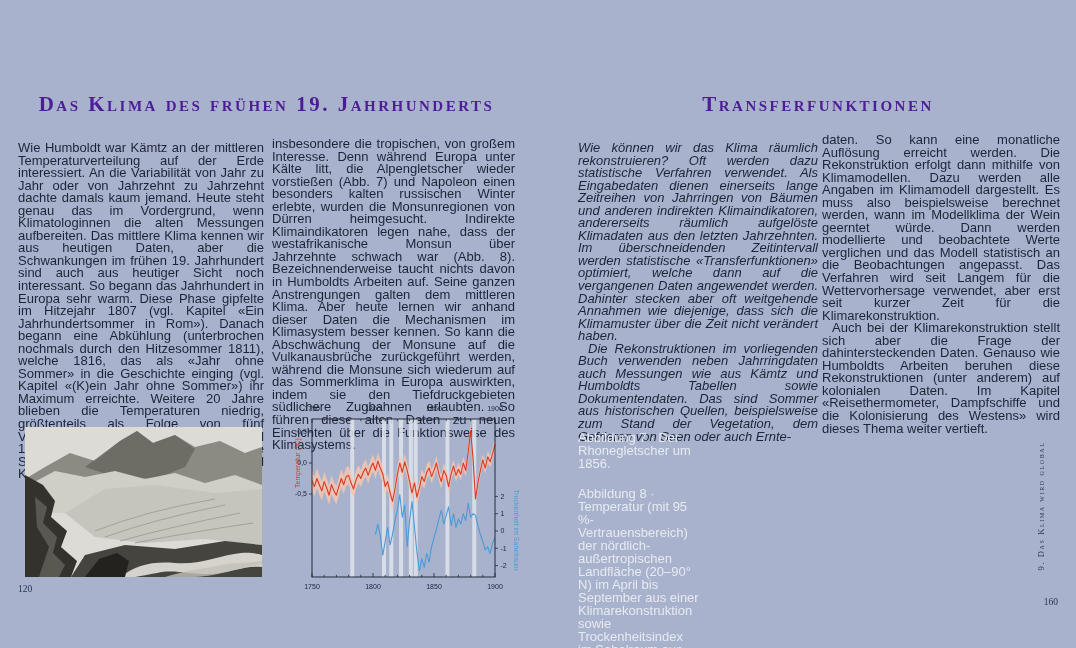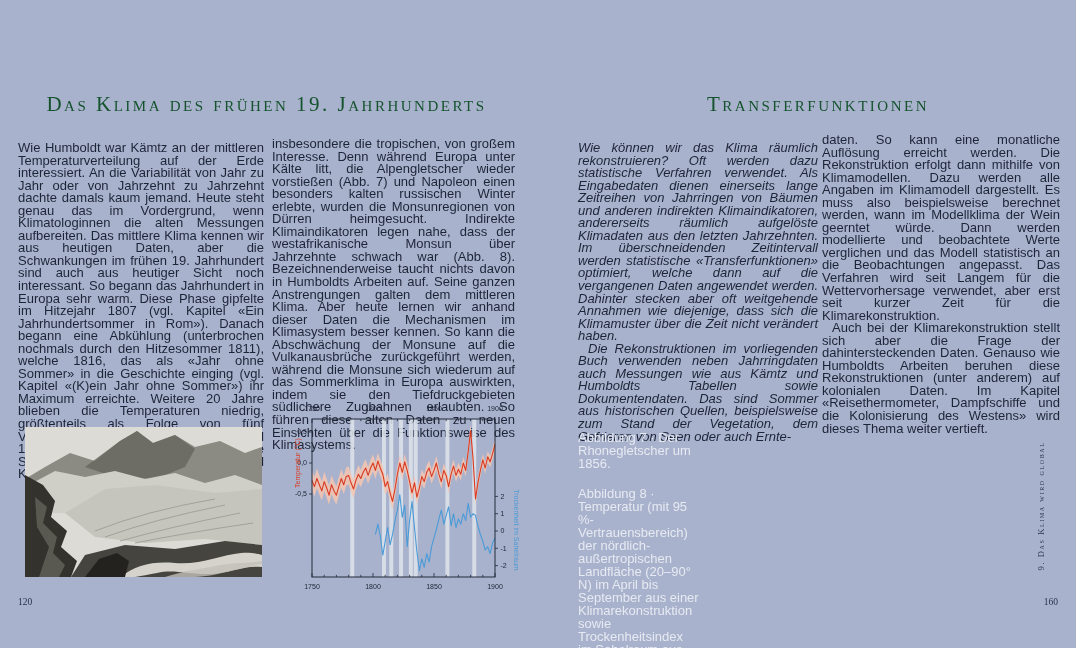--- a/index.html
+++ b/index.html
@@ -7,24 +7,24 @@
   body {
     position:relative;
     background:#a9b2cc;
     font-family:"Liberation Sans", sans-serif;
     color:#1d2438;
   }
   .abs { position:absolute; }
   .page-title {
     font-family:"Liberation Serif", serif;
     font-variant:small-caps;
-    font-weight:400;
+    font-weight:700;
     font-size:21px;
     letter-spacing:2.5px;
-    color:#14532d;
+    color:#4c1d95;
     text-align:center;
   }
   .body-col {
     font-size:13px;
     line-height:12.55px;
     text-align:justify;
     hyphens:auto;
     color:#1d2438;
   }
   .body-col p + p { text-indent:10px; }
@@ -156,21 +156,21 @@
       <text x="206.5" y="137.4" text-anchor="start" font-size="7" fill="#1d2438" font-family="Liberation Sans, sans-serif">0</text>
       <line x1="201" y1="152.3" x2="204" y2="152.3" stroke="#222a3a" stroke-width="0.8"></line>
       <text x="206.5" y="154.70000000000002" text-anchor="start" font-size="7" fill="#1d2438" font-family="Liberation Sans, sans-serif">-1</text>
       <line x1="201" y1="169.6" x2="204" y2="169.6" stroke="#222a3a" stroke-width="0.8"></line>
       <text x="206.5" y="172" text-anchor="start" font-size="7" fill="#1d2438" font-family="Liberation Sans, sans-serif">-2</text>
       <text x="6" y="67" text-anchor="middle" font-size="7" fill="#d93a22" transform="rotate(-90 6 67)" font-family="Liberation Sans, sans-serif">Temperatur (°C)</text>
       <text x="220" y="134" text-anchor="middle" font-size="7" fill="#4a9bd8" transform="rotate(90 220 134)" font-family="Liberation Sans, sans-serif">Trockenheit im Sahelraum</text>
     </svg>
 </div>
 
-<div class="abs pagenum" style="left:18px; top:597px;">120</div>
+<div class="abs pagenum" style="left:18px; top:584px;">120</div>
 
 <div class="abs page-title" style="left:578px; top:92px; width:480px;">Transferfunktionen</div>
 
 <div class="abs body-col" style="left:578px; top:142px; width:240px;font-style:italic;">
   <p>Wie können wir das Klima räumlich rekonstruieren? Oft werden dazu statistische Verfahren verwendet. Als Eingabedaten dienen einerseits lange Zeitreihen von Jahrringen von Bäumen und anderen indirekten Klimaindikatoren, andererseits räumlich aufgelöste Klimadaten aus den letzten Jahrzehnten. Im überschneidenden Zeitintervall werden statistische «Transferfunktionen» optimiert, welche dann auf die vergangenen Daten angewendet werden. Dahinter stecken aber oft weitgehende Annahmen wie diejenige, dass sich die Klimamuster über die Zeit nicht verändert haben.</p>
   <p>Die Rekonstruktionen im vorliegenden Buch verwenden neben Jahrringdaten auch Messungen wie aus Kämtz und Humboldts Tabellen sowie Dokumentendaten. Das sind Sommer aus historischen Quellen, beispielsweise zum Stand der Vegetation, dem Gefrieren von Seen oder auch Ernte-</p>
 </div>
 
 <div class="abs body-col" style="left:822px; top:134px; width:238px;">
   <p>daten. So kann eine monatliche Auflösung erreicht werden. Die Rekonstruktion erfolgt dann mithilfe von Klimamodellen. Dazu werden alle Angaben im Klimamodell dargestellt. Es muss also beispielsweise berechnet werden, wann im Modellklima der Wein geerntet würde. Dann werden modellierte und beobachtete Werte verglichen und das Modell statistisch an die Beobachtungen angepasst. Das Verfahren wird seit Langem für die Wettervorhersage verwendet, aber erst seit kurzer Zeit für die Klimarekonstruktion.</p>

